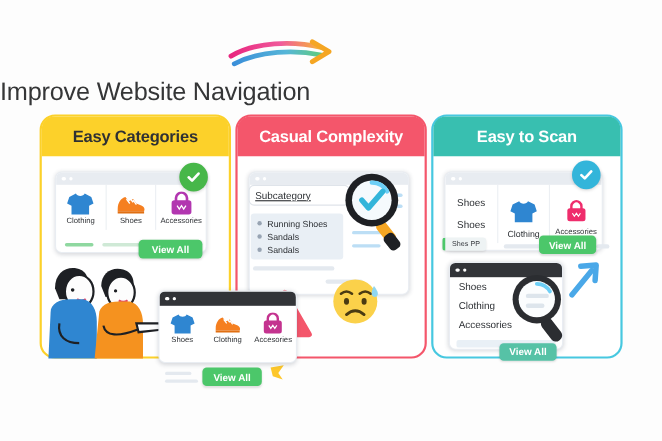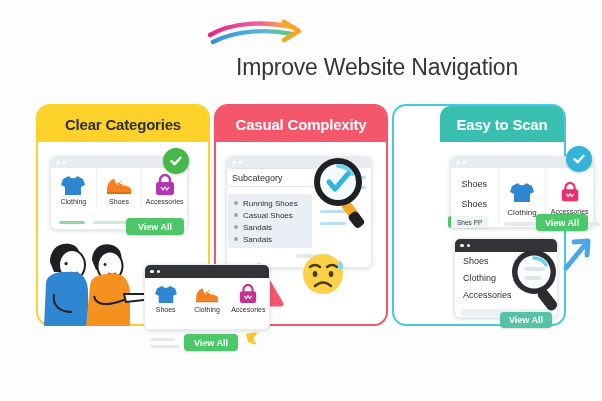--- a/index.html
+++ b/index.html
@@ -5,21 +5,21 @@
   * { box-sizing: border-box; margin: 0; padding: 0; }
   html, body { width: 602px; height: 401px; overflow: hidden; }
   body {
     background: #fdfdfd;
     font-family: "Liberation Sans", sans-serif;
     position: relative;
   }
   .stage { position: absolute; inset: 0; }
 
   
-  .header { position: absolute; top: 18px; left: 0; width: 518px; text-align: right; }
+  .header { position: absolute; top: 34px; left: 0; width: 518px; text-align: left; }
   .swoosh { width: 110px; height: 34px; margin: 0 auto; display: block; }
   .title {
     font-size: 23px; color: #353637; letter-spacing: -0.2px;
     margin-top: 2px; font-weight: 400;
   }
 
   
   .panel {
     position: absolute; top: 104px; width: 174px; height: 222px;
     border-radius: 14px; border: 2px solid transparent;
@@ -30,21 +30,21 @@
     display: flex; align-items: center; justify-content: center;
     font-size: 15px; font-weight: 700; letter-spacing: -0.2px;
     position: relative; z-index: 3;
   }
   .panel-body { position: relative; height: 184px; overflow: visible; }
 
   #panel-1 { left: 36px;  border-color: #fcd12a; }
   #panel-1 .panel-head { background: #fcd12a; color: #2e3033; }
   #panel-2 { left: 214px; border-color: #f4566b; }
   #panel-2 .panel-head { background: #f4566b; color: #ffffff; }
-  #panel-3 { left: 392px; border-color: #47c8e0; padding-left: 46px; }
+  #panel-3 { left: 392px; border-color: #47c8e0; }
   #panel-3 .panel-head { background: #38bfb0; color: #ffffff; }
 
   
   .browser {
     position: absolute; background: #ffffff;
     border-radius: 6px; box-shadow: 0 1px 4px rgba(40,50,70,.18);
     border: 1px solid #e9edf2; overflow: hidden;
   }
   .bar { height: 11px; background: #e8ecf1; display: flex; align-items: center; padding-left: 5px; gap: 3px; }
   .bar.dark { background: #323438; height: 13px; }
@@ -74,21 +74,21 @@
   .badge-blue  { background: #33b5da; }
 
   .greyline { background: #e4e9ef; border-radius: 2px; position: absolute; }
   .blueline { background: #bcdef5; border-radius: 2px; position: absolute; }
 
   
   .searchbox {
     position: absolute; left: 10px; top: 26px; width: 92px; height: 19px;
     border: 1px solid #dfe4ea; border-radius: 5px; background: #fff;
     display: flex; align-items: center; padding-left: 5px;
-    font-size: 9px; color: #2d3034; overflow: hidden; z-index: 2;
+    font-size: 9px; color: #2d3034; overflow: hidden; z-index: 2; text-decoration: underline;
   }
   .sublist {
     position: absolute; left: 12px; top: 52px; width: 84px;
     background: #e9eff5; border-radius: 3px; padding: 3px 0 3px 0; z-index: 2; text-align: center;
   }
   .sub-item { display: flex; align-items: center; gap: 5px; padding: 1.5px 0 1.5px 6px; }
   .sub-bullet { width: 4px; height: 4px; border-radius: 50%; background: #98a4b3; flex: none; }
   .sub-text { font-size: 8px; color: #2d3034; }
 
   .magnifier { position: absolute; z-index: 6; }
@@ -128,21 +128,21 @@
         </linearGradient>
       </defs>
       <path d="M6,17 C28,4 62,3 88,9" stroke="url(#g1)" stroke-width="4.4" fill="none" stroke-linecap="round"></path>
       <path d="M9,24 C32,12 64,11 88,16" stroke="url(#g2)" stroke-width="4.4" fill="none" stroke-linecap="round"></path>
       <path d="M80,4 L95,13 L80,22" stroke="#f5a623" stroke-width="4.6" fill="none" stroke-linecap="round" stroke-linejoin="round"></path>
     </svg>
     <div class="title">Improve Website Navigation</div>
   </div>
 
   <div class="panel" id="panel-1">
-    <div class="panel-head">Clear Categories</div>
+    <div class="panel-head">Easy Categories</div>
     <div class="panel-body">
 
       <div class="browser" style="left:12px; top:14px; width:138px; height:74px;">
         <div class="bar">
           <span class="dot"></span>
           <span class="dot"></span>
         </div>
         <div class="cells">
           <div class="cell">
             <svg class="icon-svg" width="26" height="22" viewBox="0 0 26 22">
@@ -255,24 +255,20 @@
         <span>Subcategory</span>
       </div>
 
       <div class="blueline" style="left:112px; top:34px; width:38px; height:3px;"></div>
       <div class="blueline" style="left:118px; top:44px; width:32px; height:3px;"></div>
 
       <div class="sublist">
         <div class="sub-item">
           <span class="sub-bullet"></span>
           <span class="sub-text">Running Shoes</span>
-        </div>
-        <div class="sub-item">
-          <span class="sub-bullet"></span>
-          <span class="sub-text">Casual Shoes</span>
         </div>
         <div class="sub-item">
           <span class="sub-bullet"></span>
           <span class="sub-text">Sandals</span>
         </div>
         <div class="sub-item">
           <span class="sub-bullet"></span>
           <span class="sub-text">Sandals</span>
         </div>
       </div>

